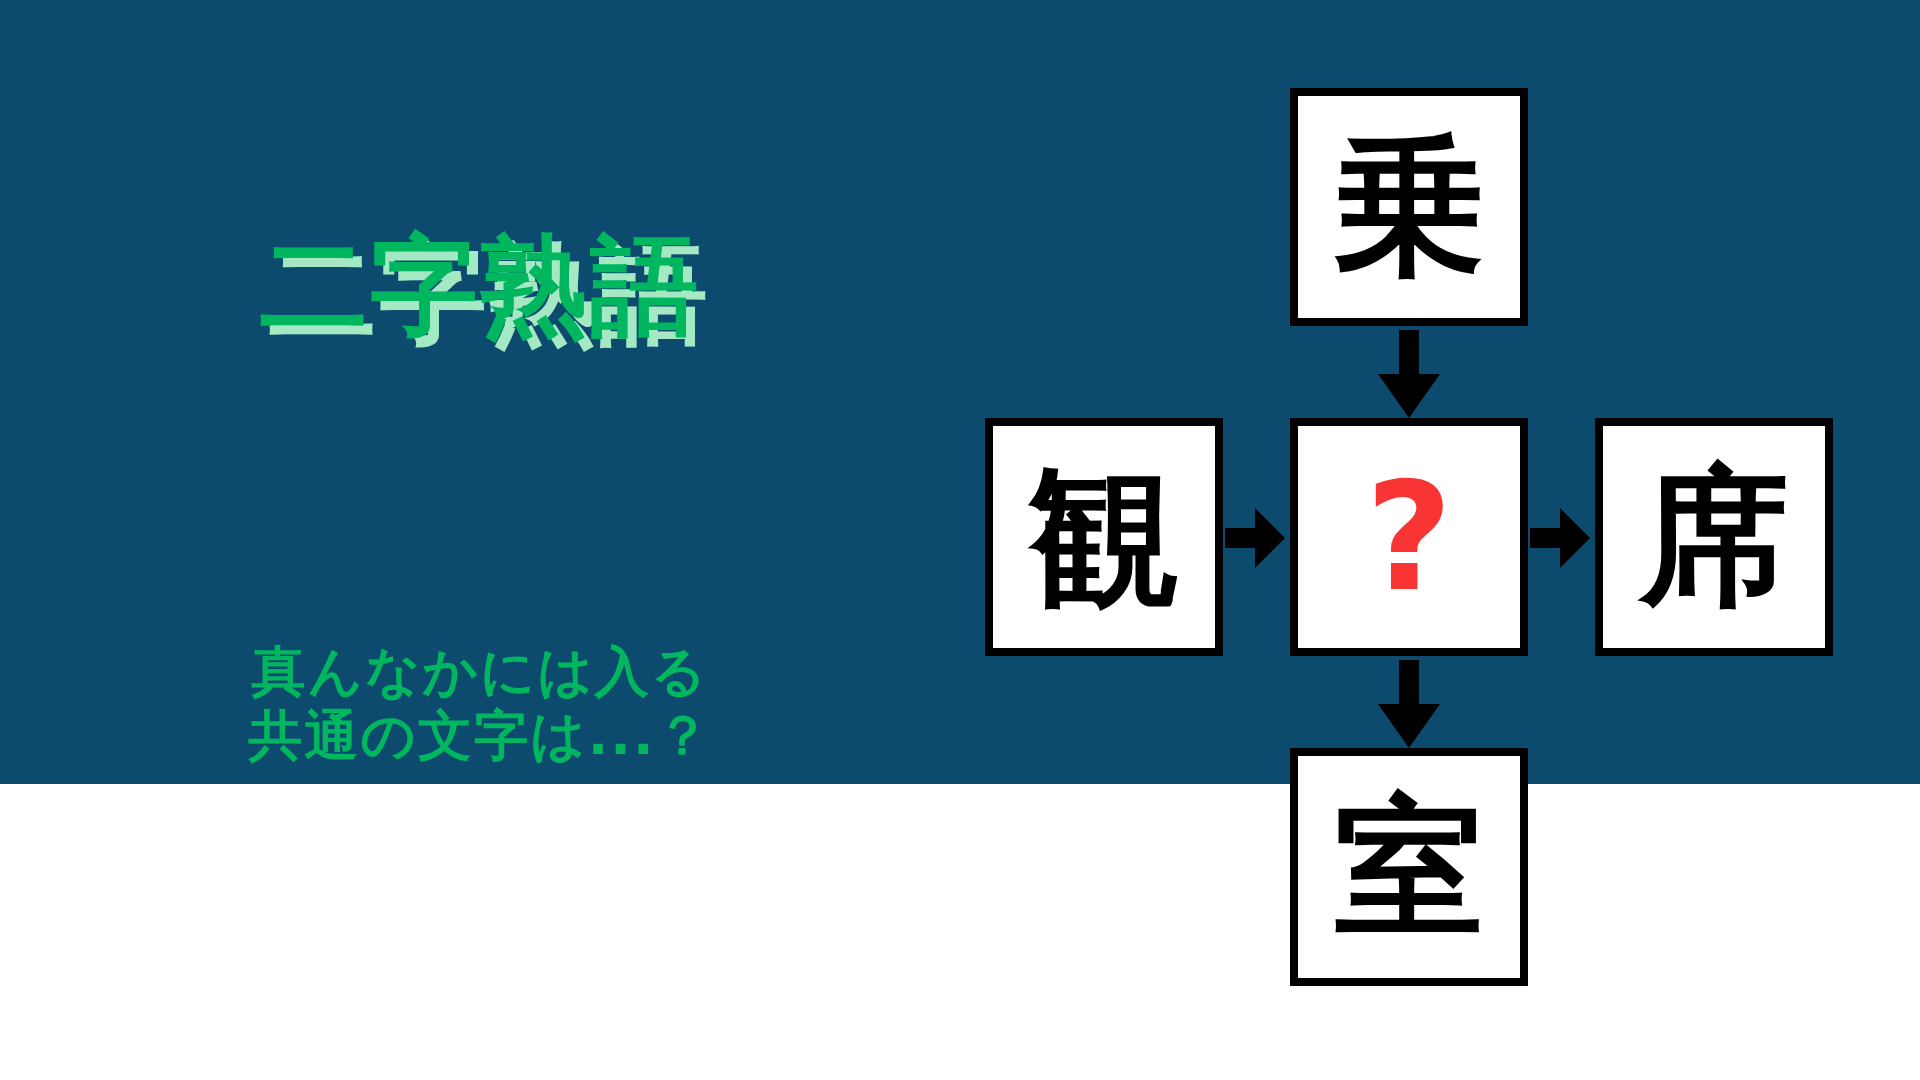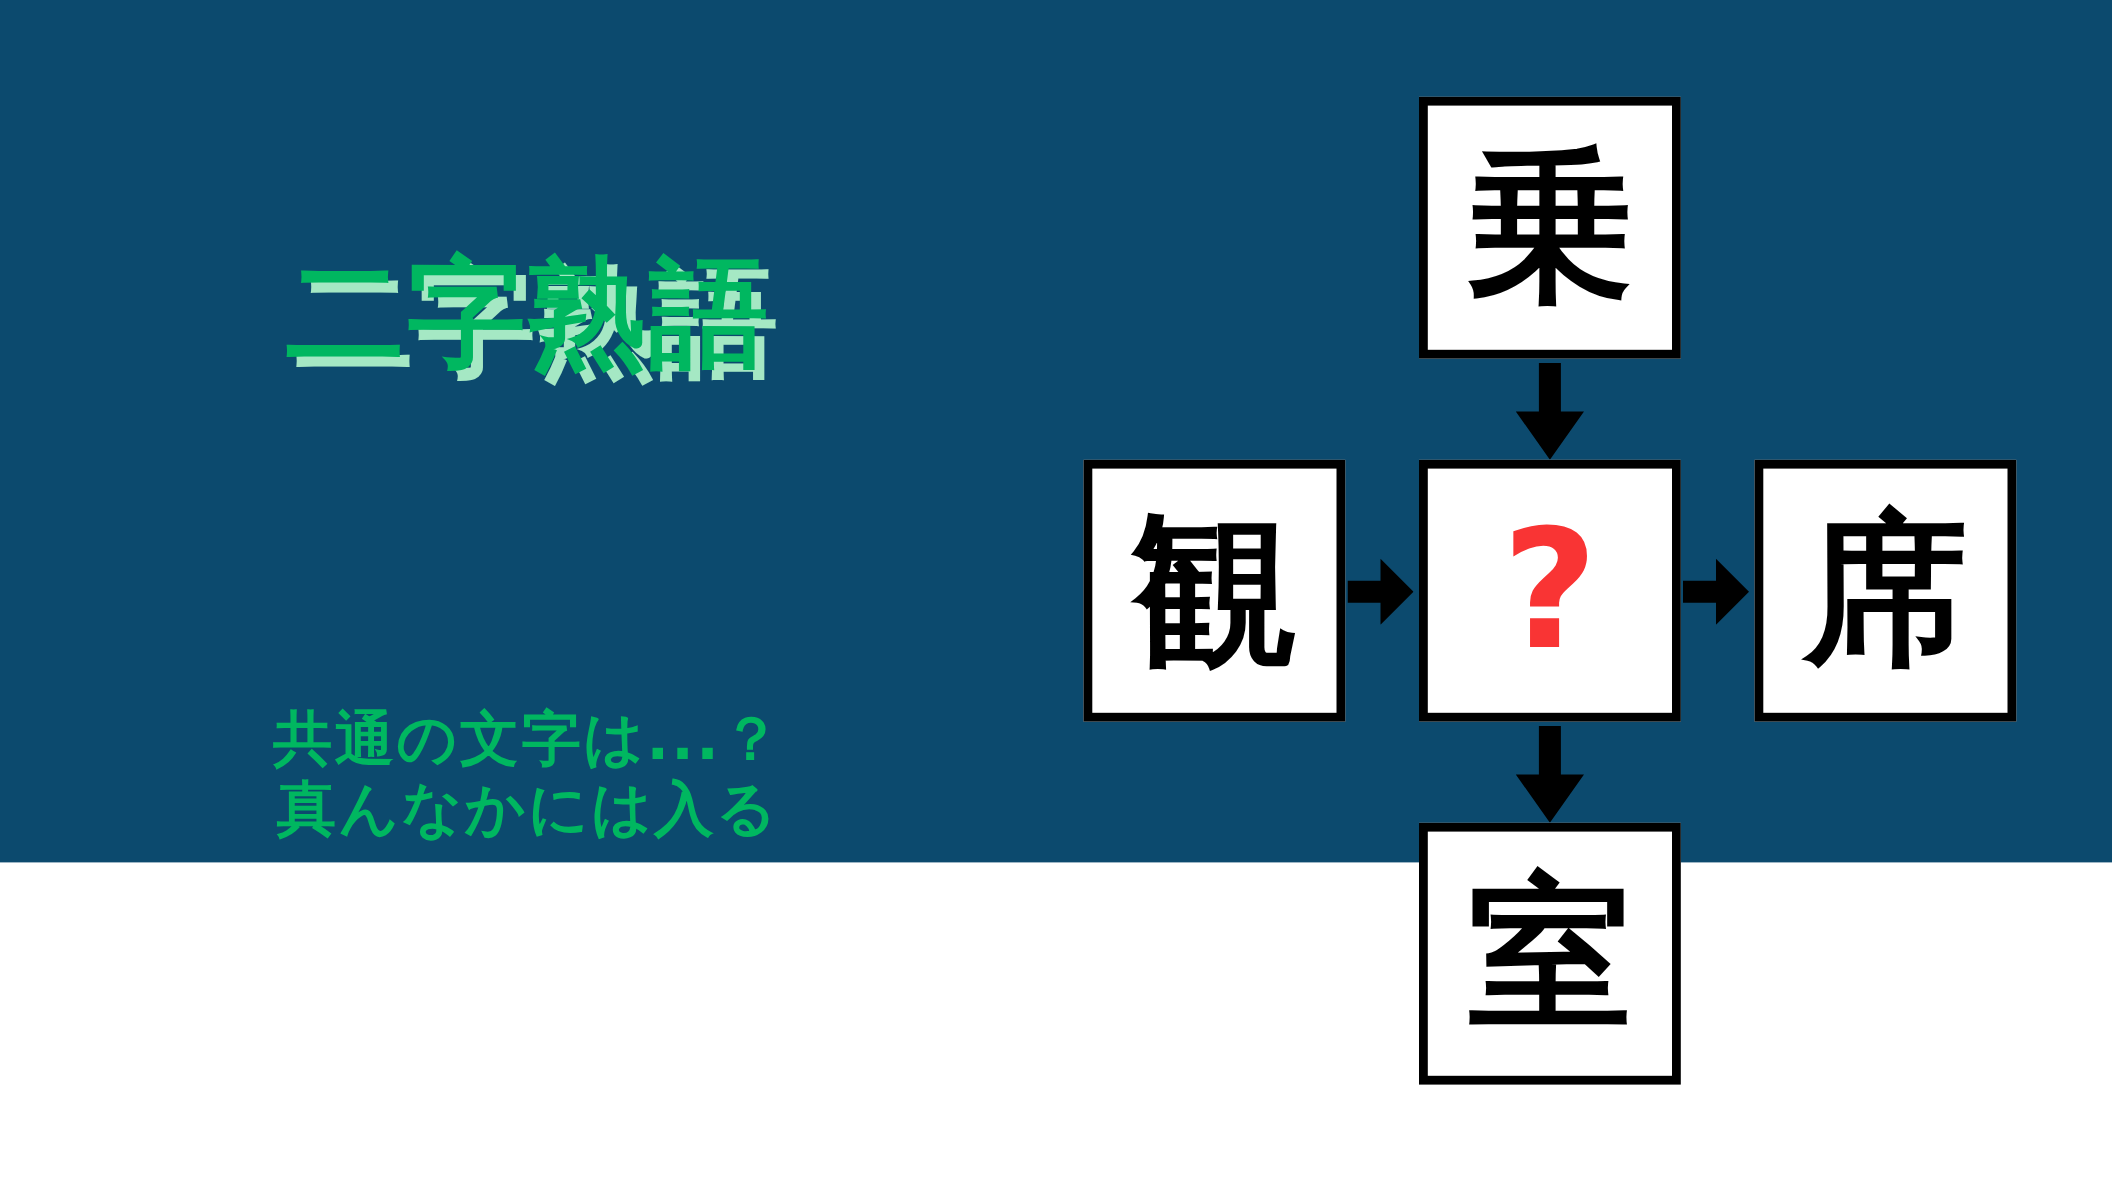--- a/index.html
+++ b/index.html
@@ -123,22 +123,22 @@
 
 <div id="stage">
 
   <div id="left-panel">
 
     <div class="title-block">
       <div class="title-line title-line-1">二字熟語</div>
     </div>
 
     <div class="subtitle-block">
+      <div class="subtitle-line">真んなかには入る</div>
       <div class="subtitle-line">共通の文字は...？</div>
-      <div class="subtitle-line">真んなかには入る</div>
     </div>
 
   </div>
 
   <div id="puzzle">
 
     <div class="cell" id="cell-top">
       <span class="cell-char">乗</span>
     </div>
 

